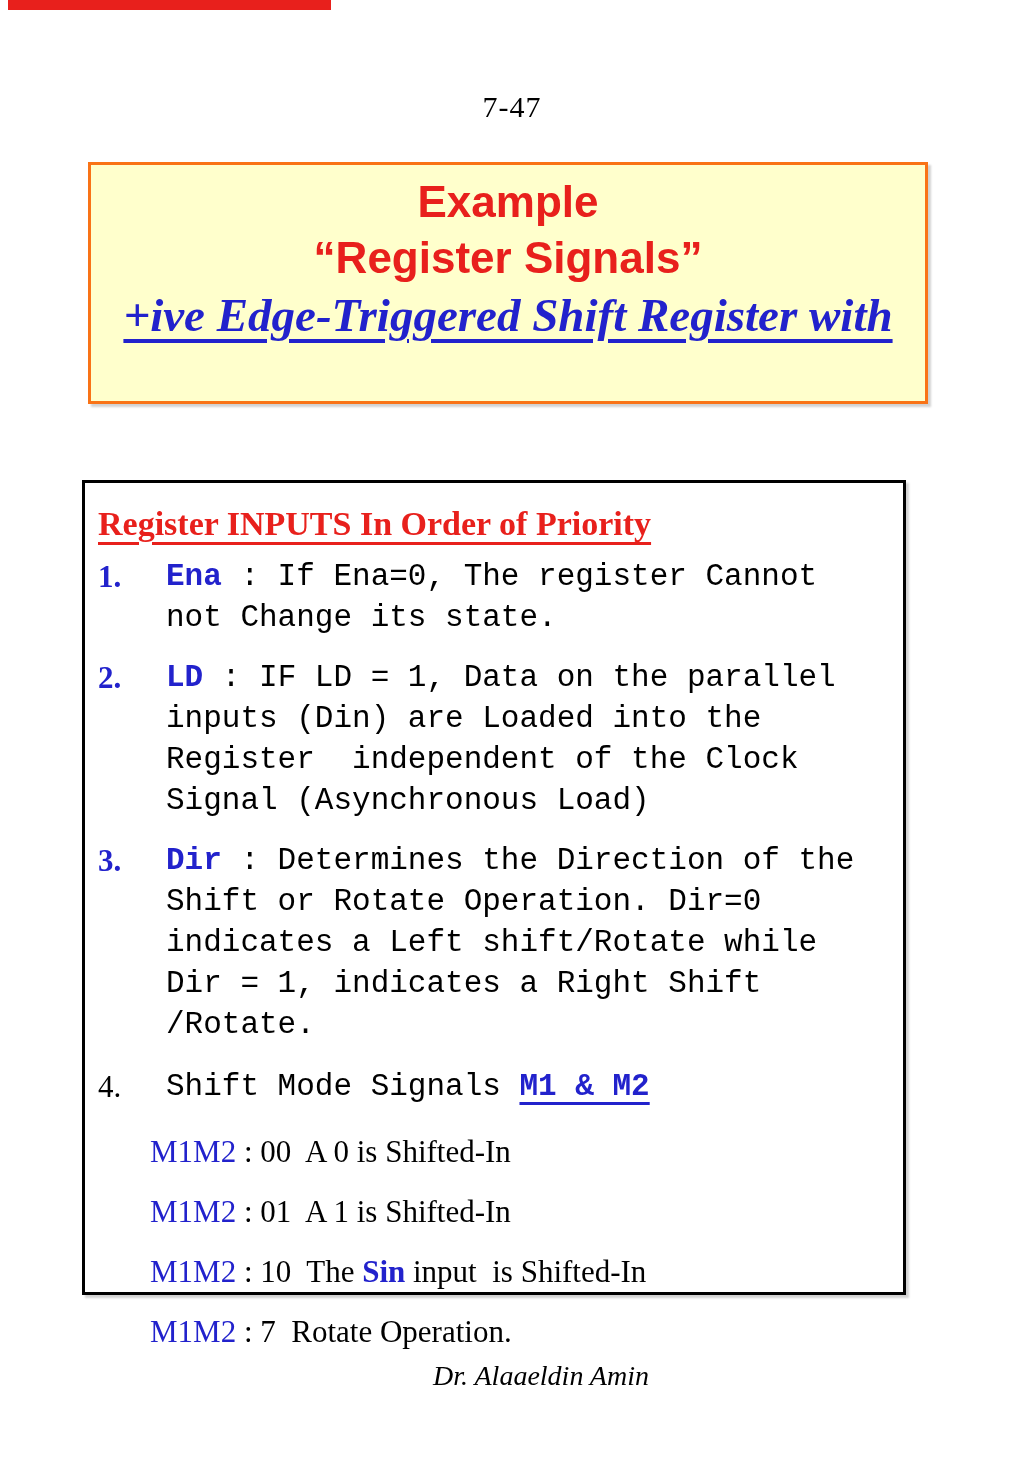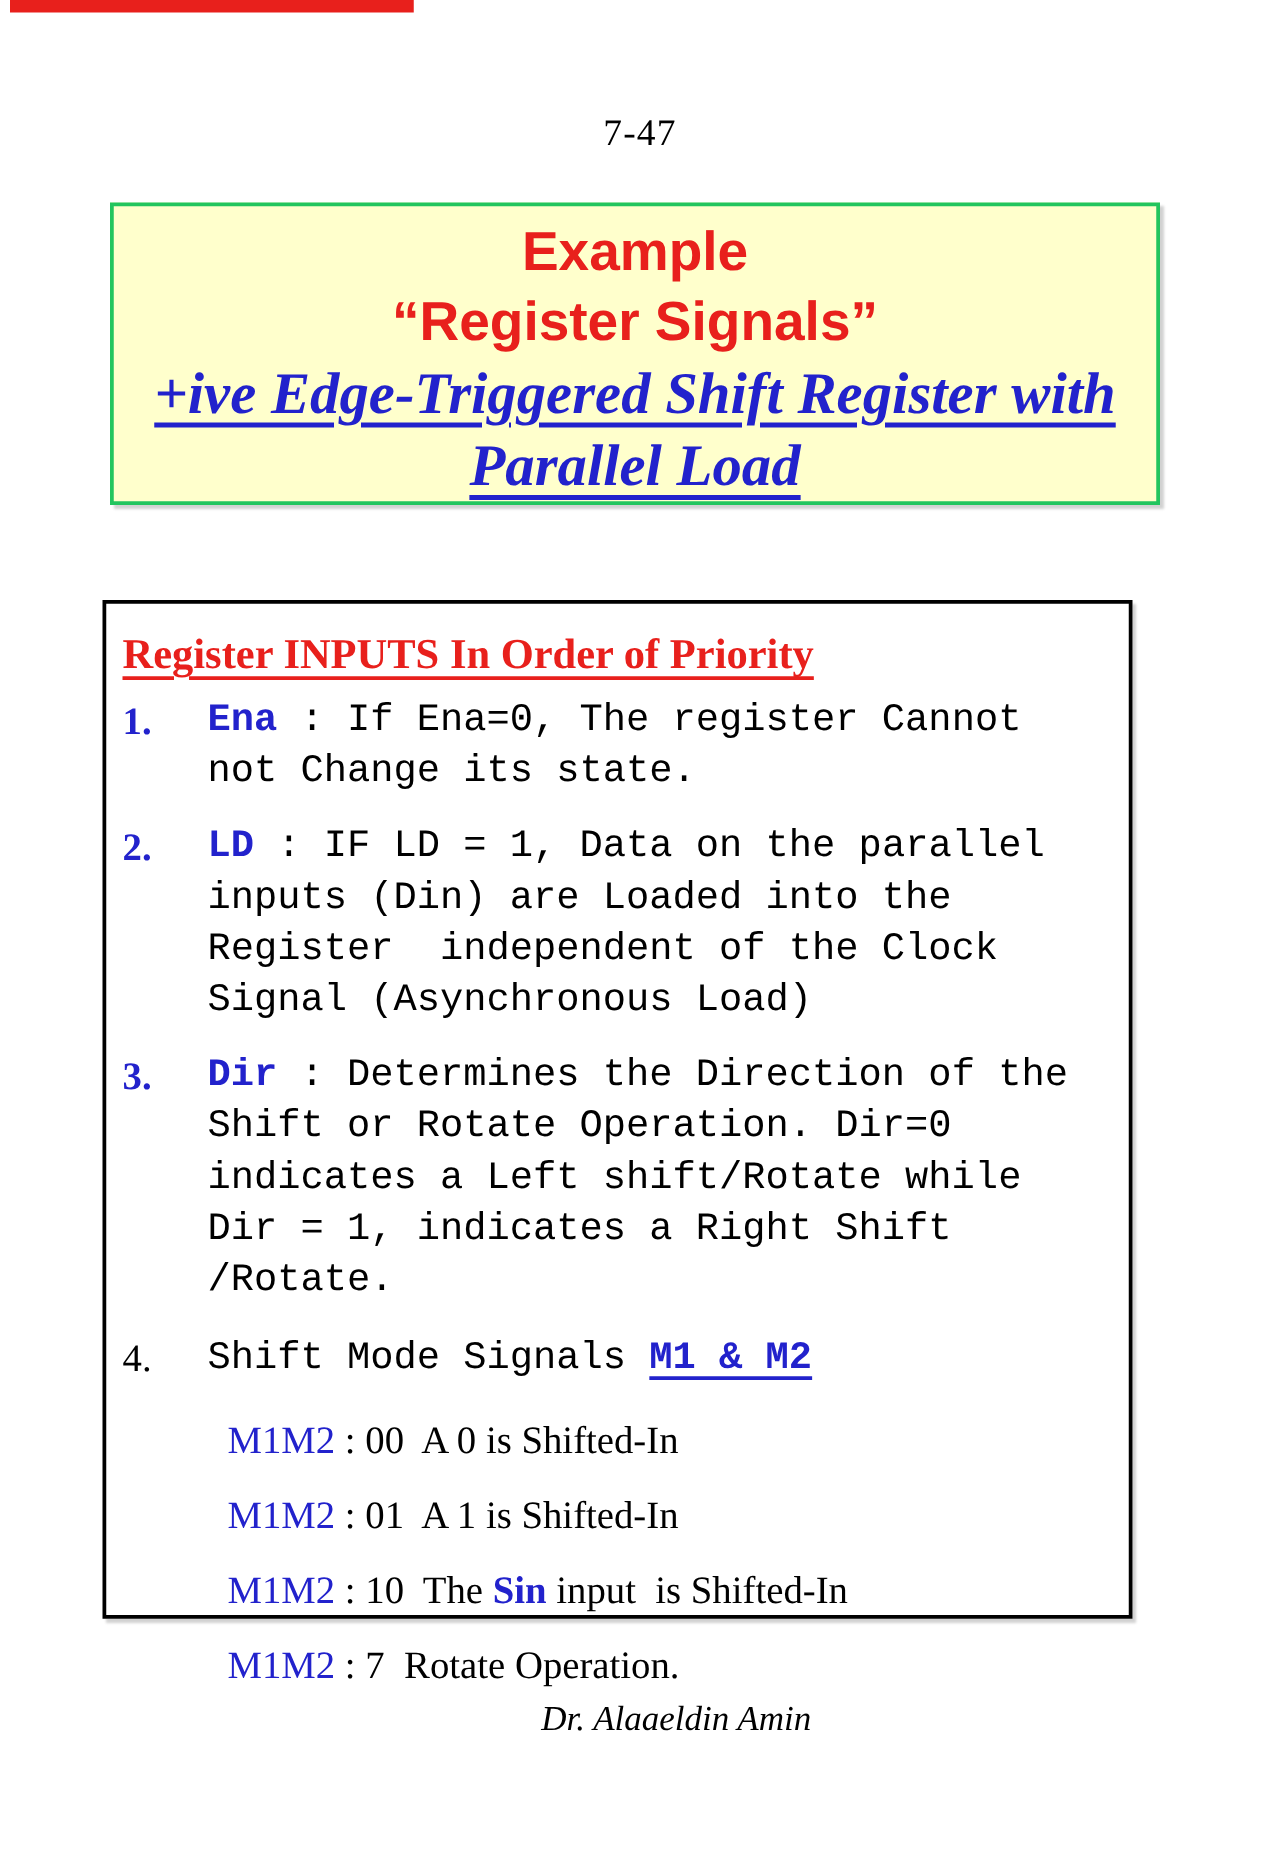--- a/index.html
+++ b/index.html
@@ -30,21 +30,21 @@
     text-align: center;
     font-size: 30px;
     letter-spacing: 1px;
   }
   .title-box {
     position: absolute;
     left: 88px; top: 162px;
     width: 840px; height: 242px;
     box-sizing: border-box;
     background: var(--title_bg);
-    border: 3px solid #22c55e;
+    border: 3px solid #f97316;
     box-shadow: 3px 3px 2px rgba(0,0,0,0.18);
     text-align: center;
     padding-top: 9px;
   }
   .title-red {
     font-family: "Liberation Sans", sans-serif;
     font-weight: bold;
     font-size: 44px;
     line-height: 56px;
     color: var(--red);
@@ -102,21 +102,21 @@
     text-decoration: underline;
     text-decoration-thickness: 3px;
     text-underline-offset: 7px;
     margin-top: 20px;
   }
   .mt12 { margin-top: 12px; }
   .mt19 { margin-top: 19px; }
   .mt21 { margin-top: 21px; }
   .mt24 { margin-top: 24px; }
   .mode {
-    margin-left: 84px;
+    margin-left: 52px;
     font-size: 31px;
     line-height: 41px;
     white-space: pre-wrap;
   }
   .mode .mlabel { color: var(--blue); }
   .footer {
     position: absolute;
     left: 0; top: 1360px;
     width: 994px;
     text-align: center;
@@ -131,21 +131,20 @@
 <div class="page">
 
   <div class="red-bar"></div>
 
   <div class="page-number">7-47</div>
 
   <div class="title-box">
     <div class="title-red">Example</div>
     <div class="title-red">“Register Signals”</div>
     <div class="title-blue"><span class="u">+ive Edge-Triggered Shift Register with</span></div>
-    <div class="title-blue"><span class="u">Parallel Load</span></div>
   </div>
 
   <div class="content-box">
 
     <div class="heading"><span class="u">Register INPUTS In Order of Priority</span></div>
 
     <div class="item mt12">
       <div class="num">1.</div>
       <div class="body"><span class="term">Ena</span><span> : If Ena=0, The register Cannot not Change its state.</span></div>
     </div>

